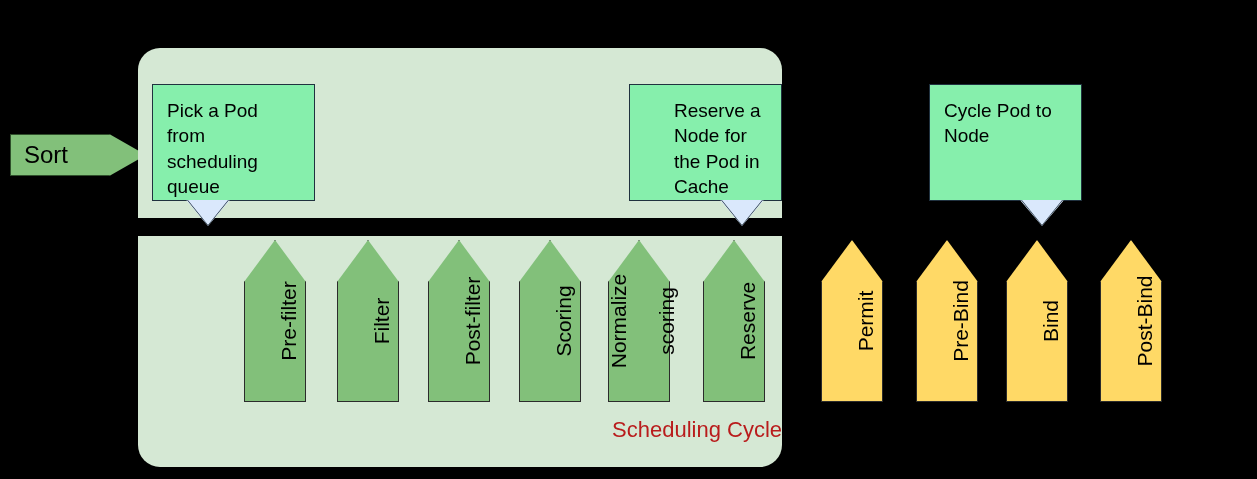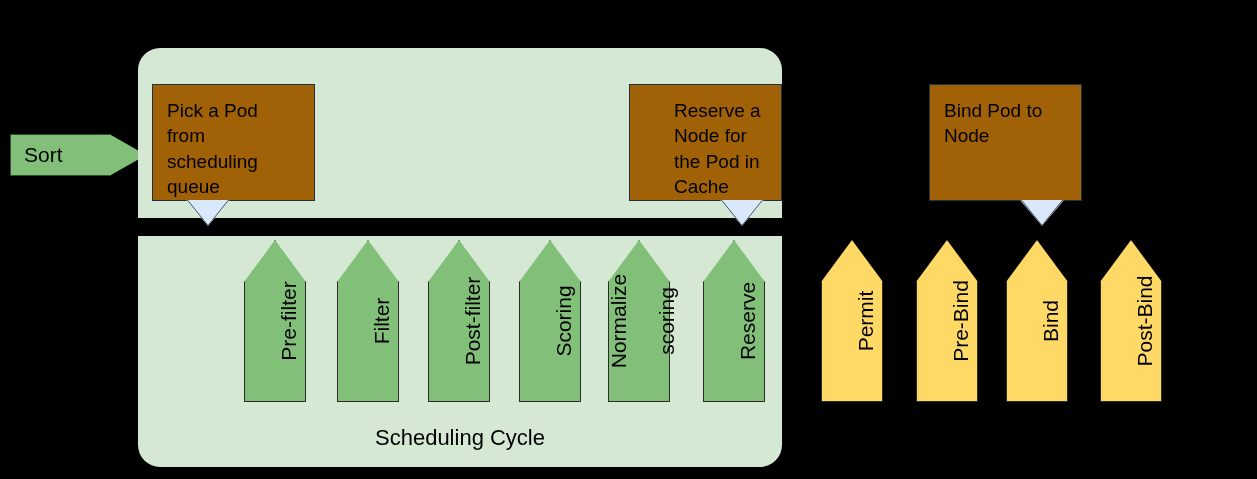--- a/index.html
+++ b/index.html
@@ -35,26 +35,26 @@
   }
   #binding-panel {
     left: 808px;
     top: 48px;
     width: 433px;
     height: 419px;
     background: #fff2cc;
   }
   .panel-label {
     position: absolute;
-    bottom: 17px;
+    bottom: 25px;
     left: 0;
     width: 100%;
-    text-align: center;
+    text-align: right;
     font-size: 22px;
-    color: #000000;
+    color: #b91c1c;
     line-height: 1.1;
     white-space: nowrap;
   }
 
   
   #sort-arrow {
     position: absolute;
     left: 10px;
     top: 134px;
     width: 136px;
@@ -69,21 +69,21 @@
     -webkit-clip-path: polygon(0 0, 73% 0, 100% 50%, 73% 100%, 0 100%);
     clip-path: polygon(0 0, 73% 0, 100% 50%, 73% 100%, 0 100%);
   }
   #sort-arrow .lbl {
     position: absolute;
     left: 14px;
     top: 0;
     height: 42px;
     display: flex;
     align-items: center;
-    font-size: 21px;
+    font-size: 24px;
     color: #000000;
   }
 
   
   #timeline-bar {
     position: absolute;
     left: 138px;
     top: 218px;
     width: 1046px;
     height: 18px;
@@ -102,21 +102,21 @@
 
   
   .callout {
     position: absolute;
   }
   .callout .box {
     position: absolute;
     left: 0;
     top: 0;
     box-sizing: border-box;
-    background: #a16207;
+    background: #86efac;
     border: 1px solid #20313f;
     padding: 13px 14px 0 14px;
     font-size: 19px;
     line-height: 1.33;
     color: #000000;
   }
   .callout .tail {
     position: absolute;
     width: 44px;
     height: 26px;
@@ -274,17 +274,17 @@
 
   <div class="callout" id="callout-pick">
     <div class="box">Pick a Pod from scheduling queue</div>
     <div class="tail"></div>
   </div>
   <div class="callout" id="callout-reserve">
     <div class="box">Reserve a Node for the Pod in Cache</div>
     <div class="tail"></div>
   </div>
   <div class="callout" id="callout-bind">
-    <div class="box">Bind Pod to Node</div>
+    <div class="box">Cycle Pod to Node</div>
     <div class="tail"></div>
   </div>
 
 </div>
 
 </body></html>

